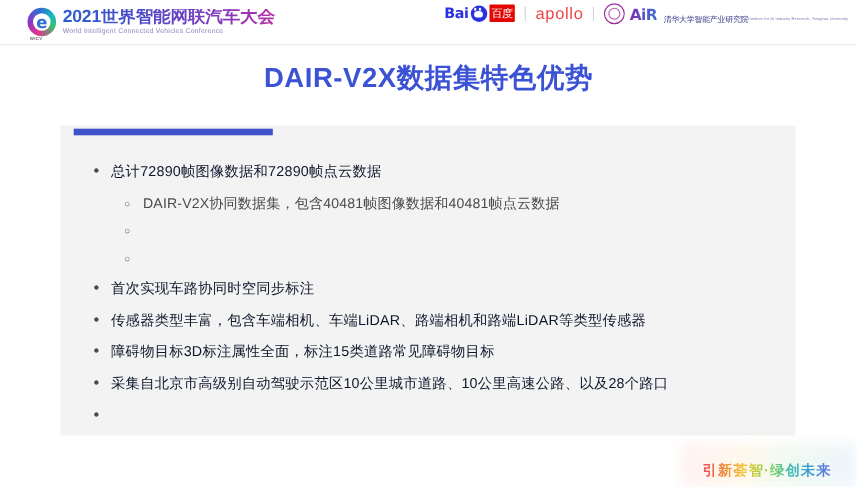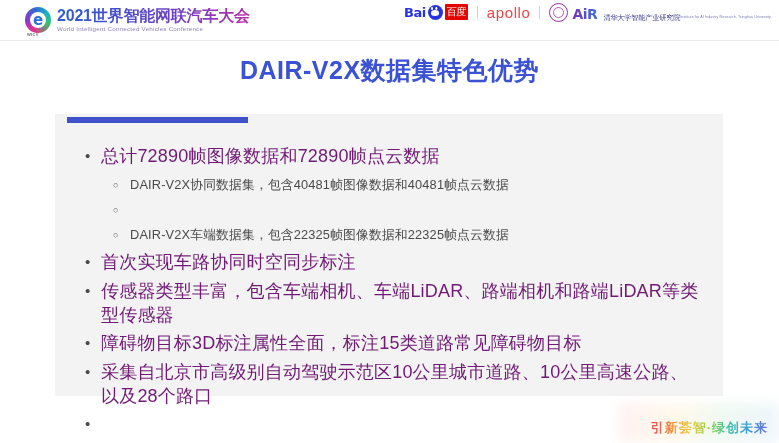--- a/index.html
+++ b/index.html
@@ -201,22 +201,22 @@
   }
   .bullet-l1 > .dot {
     width: 16px;
     flex: 0 0 16px;
     color: #4a4a4a;
     font-size: 15px;
     line-height: 24px;
     text-align: left;
   }
   .bullet-l1 > .txt {
-    font-size: 18px;
-    color: #701a75;
+    font-size: 13px;
+    color: #0f172a;
     line-height: 24px;
     letter-spacing: .2px;
     font-family: "Liberation Sans", "DejaVu Sans", sans-serif;
   }
   .sublist { margin: 2px 0 2px 0; }
   .bullet-l2 {
     display: flex;
     align-items: flex-start;
     min-height: 24px;
     padding-left: 28px;
@@ -231,21 +231,21 @@
   .bullet-l2 > .txt {
     font-size: 12.8px;
     color: #4a4a4a;
     line-height: 24px;
     letter-spacing: .15px;
   }
 
   
   .footer-slogan {
     position: absolute;
-    right: 11px; bottom: 6px;
+    right: 23px; bottom: 6px;
     font-size: 13px;
     font-weight: bold;
     letter-spacing: 1px;
     background: linear-gradient(90deg,
       #f04a5a 0%, #f2863c 16%, #f3c83c 32%,
       #8fd04a 50%, #3fc0a8 66%, #3a9ad8 84%, #6f6fd8 100%);
     -webkit-background-clip: text;
     background-clip: text;
     color: transparent;
   }
@@ -308,21 +308,20 @@
       <div class="sublist">
         <div class="bullet-l2">
           <span class="dot">○</span>
           <span class="txt">DAIR-V2X协同数据集，包含40481帧图像数据和40481帧点云数据</span>
         </div>
         <div class="bullet-l2">
           <span class="dot">○</span>
         </div>
         <div class="bullet-l2">
           <span class="dot">○</span>
-          <span class="txt">DAIR-V2X车端数据集，包含22325帧图像数据和22325帧点云数据</span>
         </div>
       </div>
       <div class="bullet-l1">
         <span class="dot">•</span>
         <span class="txt">首次实现车路协同时空同步标注</span>
       </div>
       <div class="bullet-l1">
         <span class="dot">•</span>
         <span class="txt">传感器类型丰富，包含车端相机、车端LiDAR、路端相机和路端LiDAR等类型传感器</span>
       </div>

